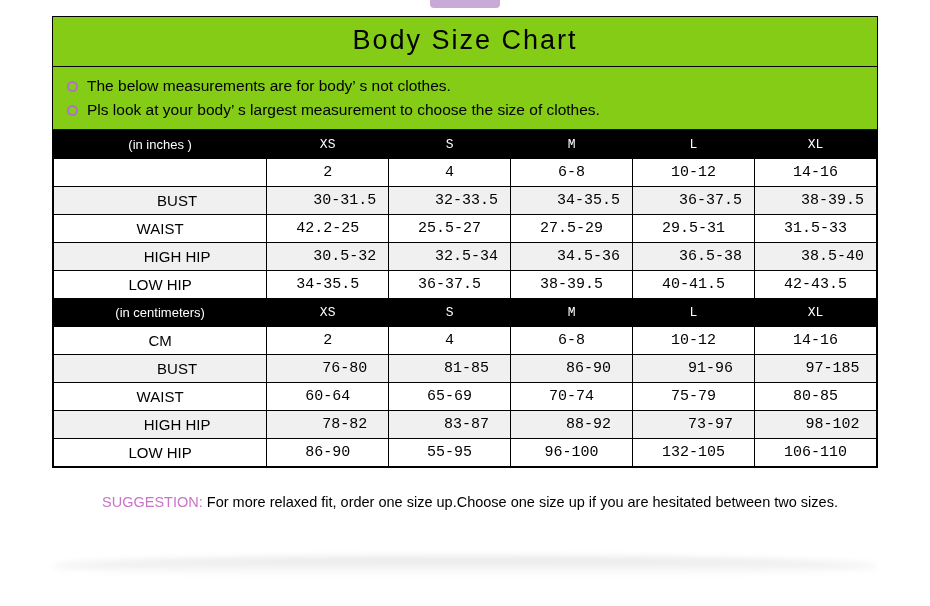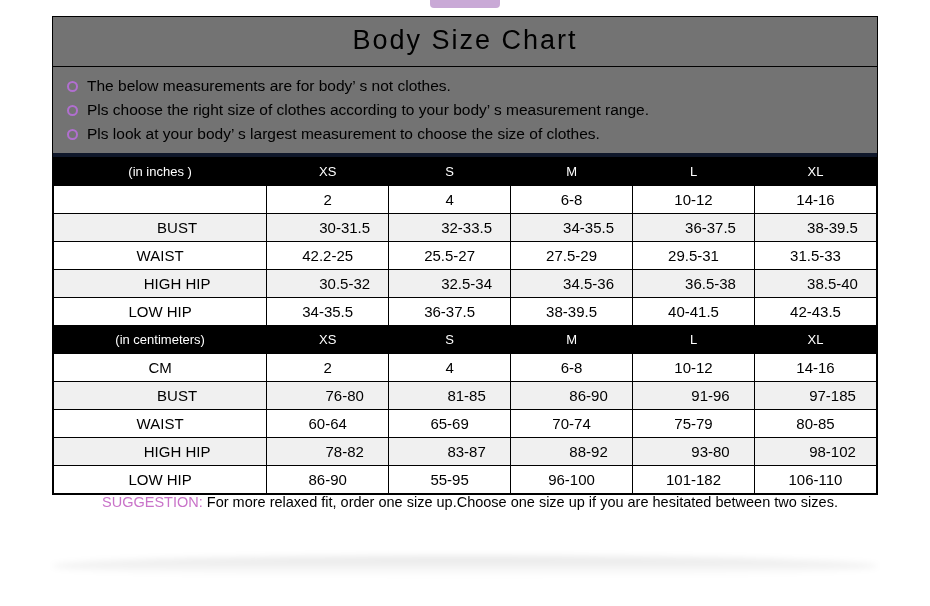--- a/index.html
+++ b/index.html
@@ -29,33 +29,33 @@
     background: #c9a9d6;
     border-radius: 0 0 4px 4px;
   }
   .card {
     position: absolute;
     top: 16px;
     left: 52px;
     width: 826px;
     border: 1px solid #000;
     box-sizing: border-box;
-    background: #737373;
+    background: #84cc16;
   }
   .title {
     text-align: center;
     font-size: 27px;
     letter-spacing: 2px;
     padding: 8px 0 10px 0;
     border-bottom: 1px solid #000;
     font-weight: 400;
   }
   .notes {
     padding: 7px 0 7px 14px;
-    border-bottom: 4px solid #0f172a;
+    border-bottom: 1px solid #0f172a;
   }
   .note {
     display: flex;
     align-items: center;
     font-size: 15.5px;
     line-height: 22px;
     padding: 1px 0;
   }
   .bullet {
     width: 11px;
@@ -72,21 +72,21 @@
     table-layout: fixed;
     font-size: 15px;
   }
   table.sizes td {
     border: 1px solid #000;
     text-align: center;
     height: 27px;
     padding: 0;
   }
   td.col-label { width: 207px; }
-  td.col-val { width: 118px; }
+  td.col-val { width: 118px; font-family: Liberation Mono, monospace; }
   tr.header-row td {
     background: #000;
     color: #fff;
     font-size: 13px;
     border-color: #000;
   }
   tr.shaded td {
     background: #f0f0f0;
     padding-left: 34px;
   }
@@ -130,24 +130,20 @@
   <div class="top-accent"></div>
 
   <div class="card">
 
     <div class="title">Body  Size  Chart</div>
 
     <div class="notes">
       <div class="note">
         <span class="bullet"></span>
         <span>The below measurements are for  body’ s not clothes.</span>
-      </div>
-      <div class="note">
-        <span class="bullet"></span>
-        <span>Pls choose the right size of clothes according to your body’ s  measurement range.</span>
       </div>
       <div class="note">
         <span class="bullet"></span>
         <span>Pls look  at your body’ s  largest measurement to choose the size of clothes.</span>
       </div>
     </div>
 
     <table class="sizes">
       <tbody>
         <tr class="header-row">
@@ -238,30 +234,30 @@
           <td class="col-val">70-74</td>
           <td class="col-val">75-79</td>
           <td class="col-val">80-85</td>
         </tr>
 
         <tr class="shaded">
           <td class="col-label">HIGH HIP</td>
           <td class="col-val">78-82</td>
           <td class="col-val">83-87</td>
           <td class="col-val">88-92</td>
-          <td class="col-val">93-80</td>
+          <td class="col-val">73-97</td>
           <td class="col-val">98-102</td>
         </tr>
 
         <tr class="plain">
           <td class="col-label">LOW HIP</td>
           <td class="col-val">86-90</td>
           <td class="col-val">55-95</td>
           <td class="col-val">96-100</td>
-          <td class="col-val">101-182</td>
+          <td class="col-val">132-105</td>
           <td class="col-val">106-110</td>
         </tr>
 
       </tbody>
     </table>
 
   </div>
 
   <div class="suggestion">
     <span class="label">SUGGESTION:</span>

